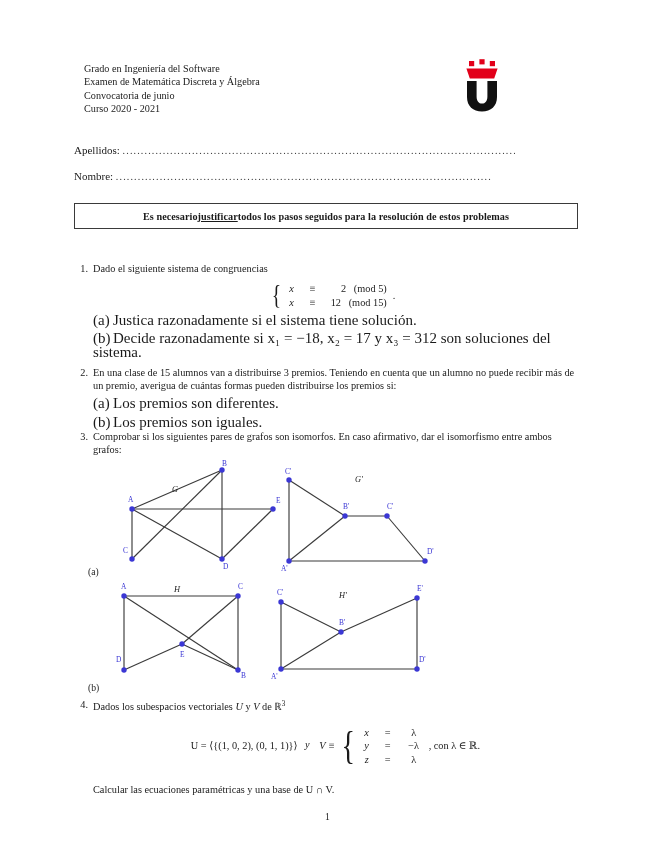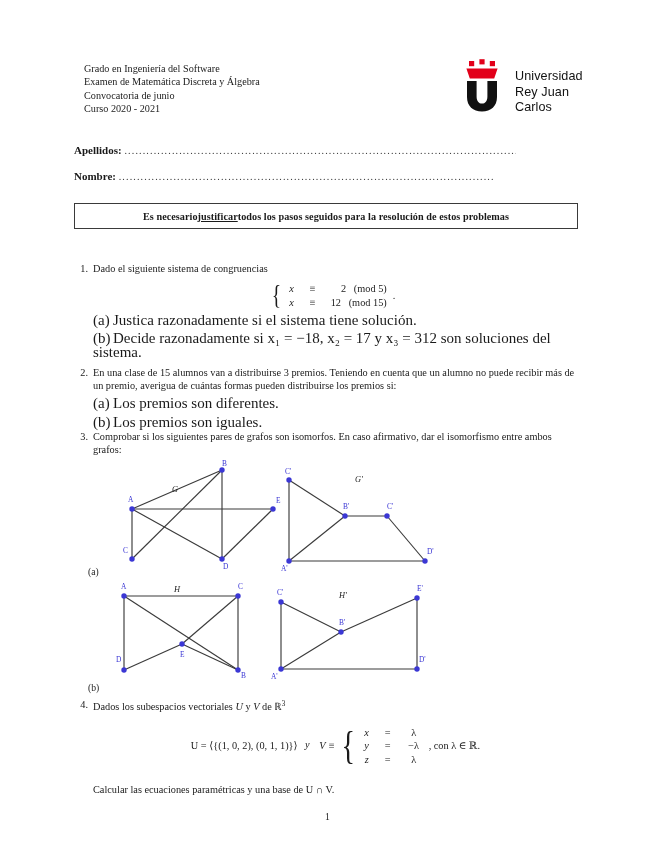--- a/index.html
+++ b/index.html
@@ -19,21 +19,21 @@
   .header { position: absolute; left: 84px; top: 62px; }
   .header-line { font-size: 10.2px; line-height: 13.4px; white-space: nowrap; }
 
   .logo { position: absolute; left: 463px; top: 56px; width: 135px; height: 58px; }
   .logo-mark { position: absolute; left: 0; top: 0; width: 46px; height: 56px; }
   .logo-text { position: absolute; left: 52px; top: 13px; font-family: "Liberation Sans", sans-serif; }
   .logo-text div { font-size: 12.6px; line-height: 15.5px; color: #111; letter-spacing: .1px; }
 
   
   .field { position: absolute; left: 74px; font-size: 11px; white-space: nowrap; }
-  .field .lbl { font-weight: bold; }
+  .field .lbl { font-weight: normal; }
   .field .dots {
     display: inline-block;
     overflow: hidden;
     vertical-align: bottom;
     letter-spacing: 1.15px;
     font-size: 10px;
     color: #333;
     white-space: nowrap;
   }
   #field-apellidos { top: 144px; }
@@ -127,24 +127,20 @@
       <g fill="#e2001a">
         <rect x="6" y="5" width="5.2" height="5.2"></rect>
         <rect x="16.4" y="3.2" width="5.2" height="5.2"></rect>
         <rect x="26.8" y="5" width="5.2" height="5.2"></rect>
         <path d="M3.4 12.5 L34.6 12.5 L31.2 22.5 L6.8 22.5 Z"></path>
       </g>
       <path fill="#111111" d="M4 25 L13.6 25 L13.6 40.5 C13.6 45.2 15.8 47.6 19 47.6
                C22.2 47.6 24.4 45.2 24.4 40.5 L24.4 25 L34 25 L34 41
                C34 50.2 28 55.4 19 55.4 C10 55.4 4 50.2 4 41 Z"></path>
     </svg>
-    <div class="logo-text">
-      <div>Universidad</div>
-      <div>Rey Juan Carlos</div>
-    </div>
   </div>
 
   <div class="field" id="field-apellidos">
     <span class="lbl">Apellidos:</span>
     <span class="dots">...........................................................................................................................</span>
   </div>
   <div class="field" id="field-nombre">
     <span class="lbl">Nombre:</span>
     <span class="dots">......................................................................................................................</span>
   </div>

